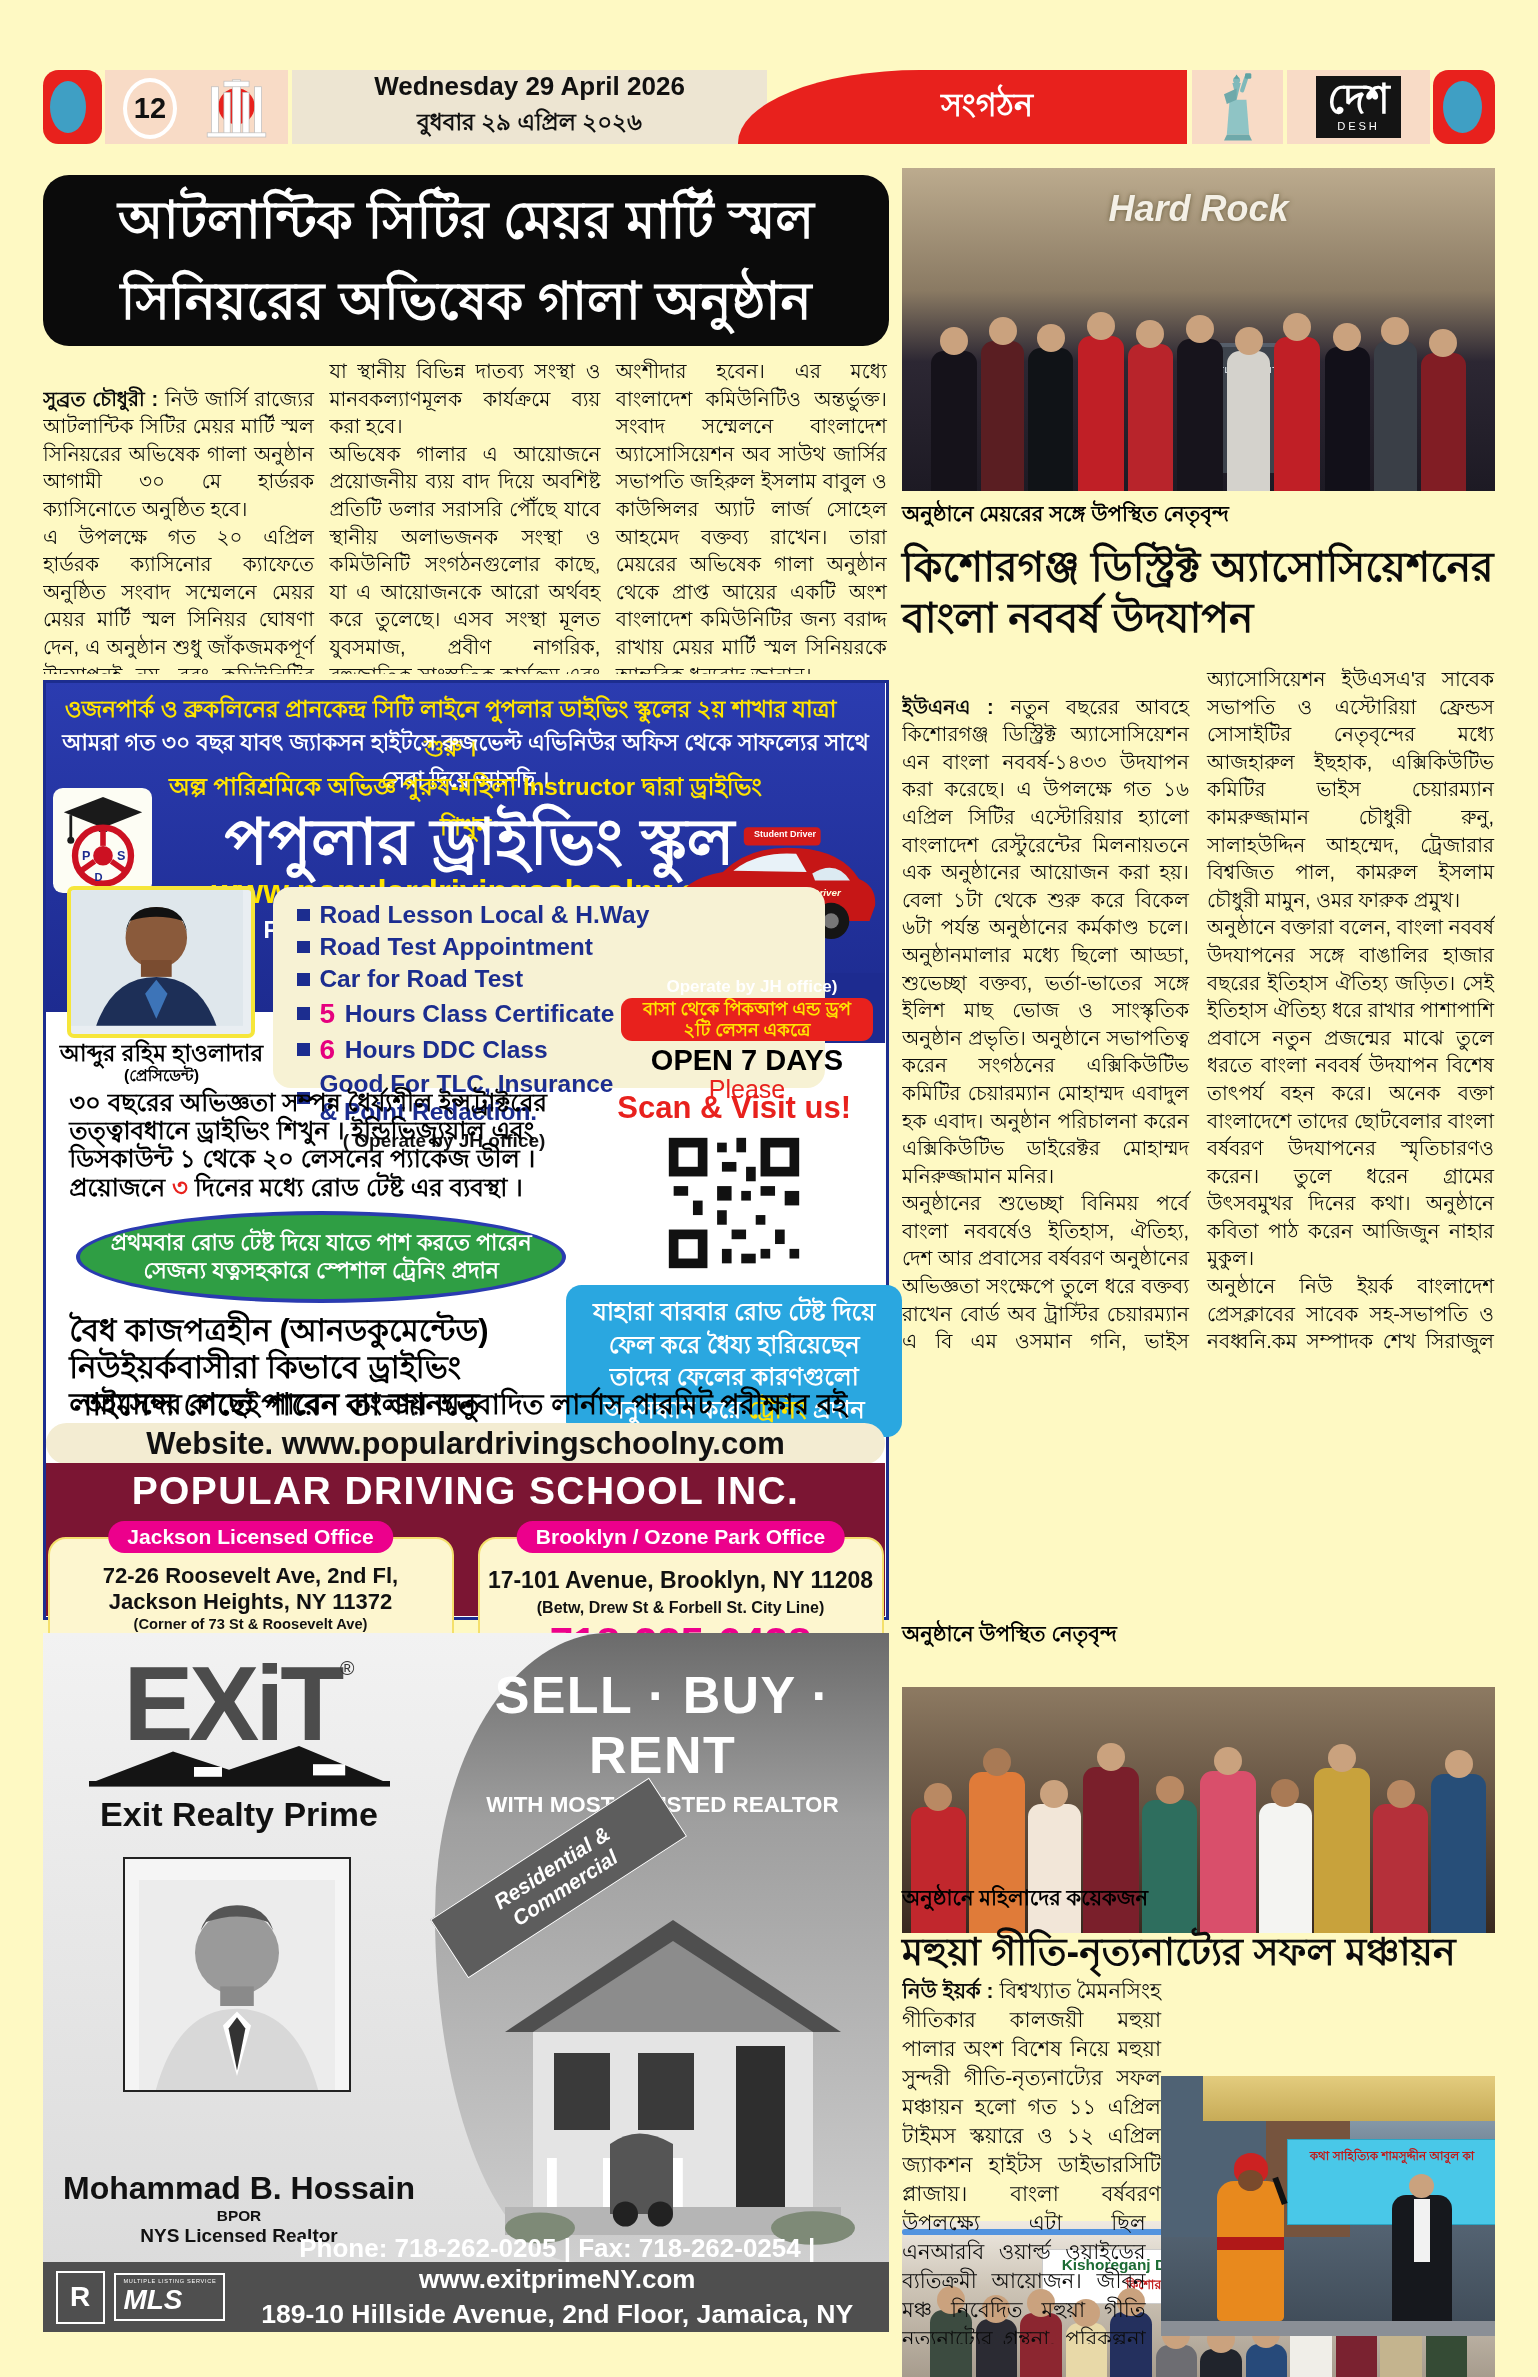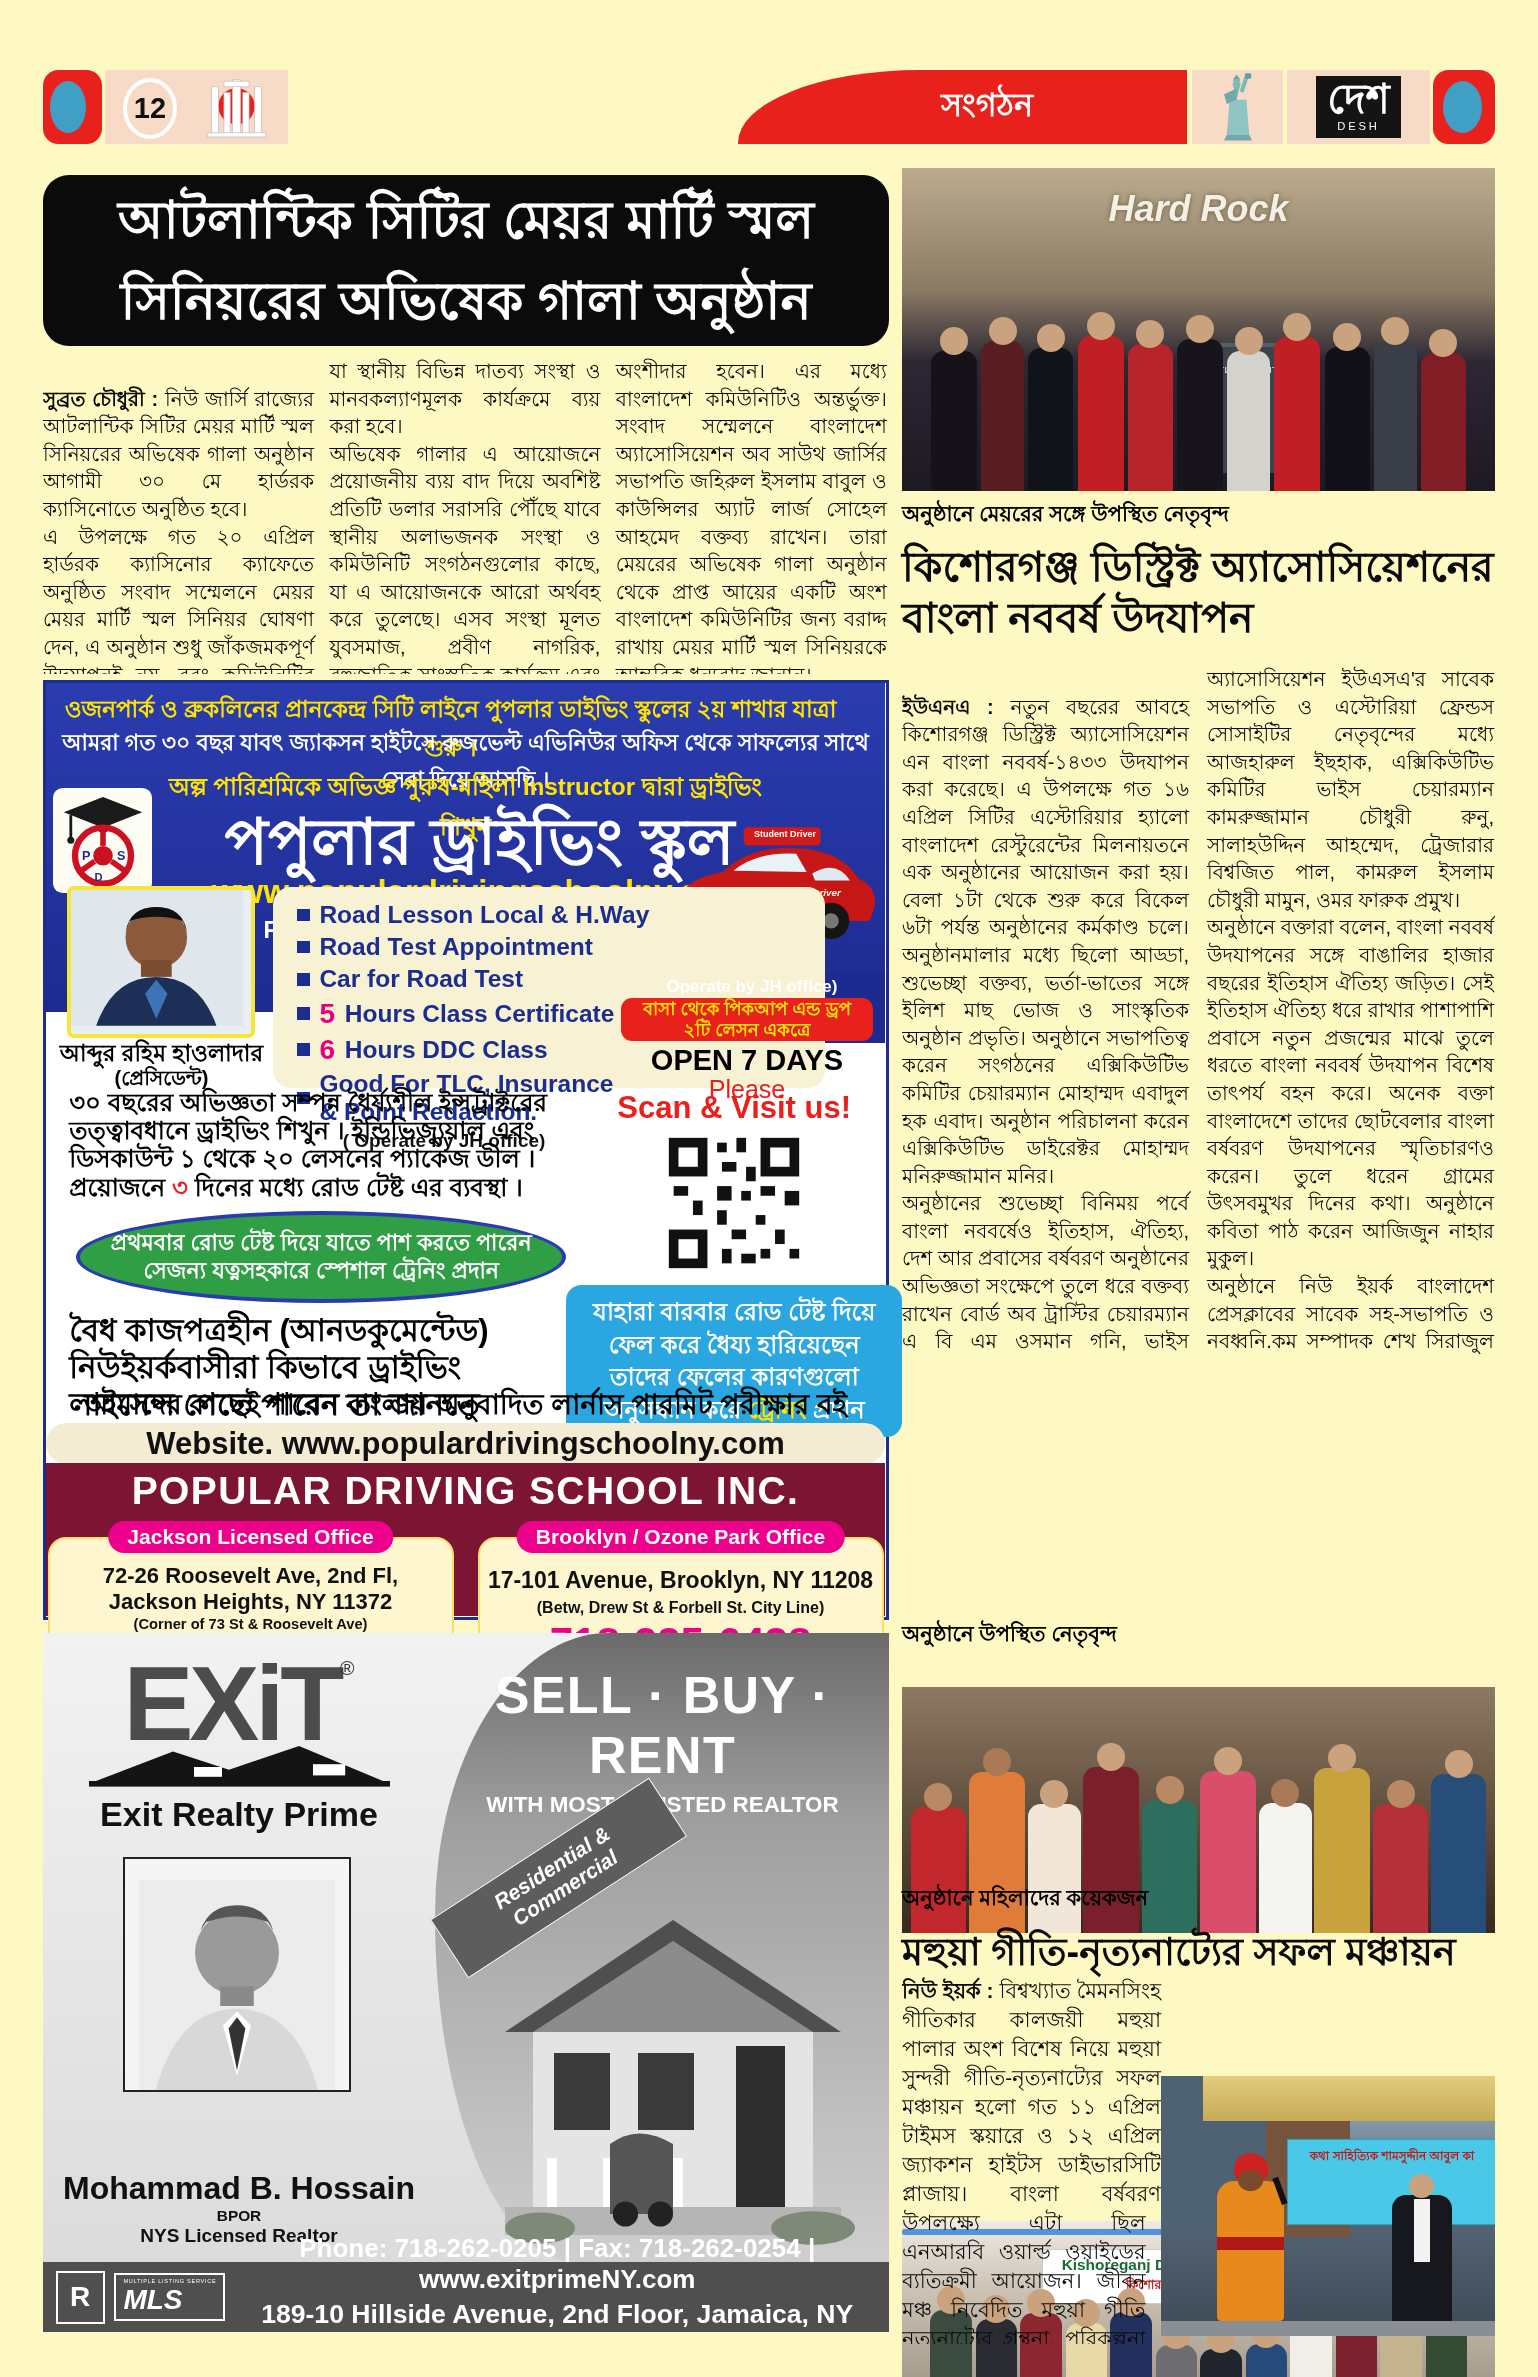--- a/index.html
+++ b/index.html
@@ -53,20 +53,25 @@
       <rect x="12" y="18" width="10" height="68" fill="#fff" stroke="#bbb"></rect>
       <rect x="74" y="18" width="10" height="68" fill="#fff" stroke="#bbb"></rect>
       <rect x="30" y="26" width="9" height="60" fill="#fff" stroke="#bbb"></rect>
       <rect x="57" y="26" width="9" height="60" fill="#fff" stroke="#bbb"></rect>
       <rect x="42" y="8" width="12" height="78" fill="#fff" stroke="#bbb"></rect>
       <rect x="30" y="10" width="36" height="8" fill="#fff" stroke="#bbb"></rect>
       <rect x="6" y="84" width="84" height="6" fill="#fff" stroke="#bbb"></rect>
     </svg>
   </div>
 
+  <div class="abs" style="left:292px;top:70px;width:475px;height:74px;background:#ede5d2;
+              display:flex;flex-direction:column;align-items:center;justify-content:center;">
+    <div style="font-size:26px;font-weight:bold;color:#101010;">Wednesday 29 April 2026</div>
+    <div style="font-size:23px;font-weight:bold;color:#101010;margin-top:2.8px;">বুধবার ২৯ এপ্রিল ২০২৬</div>
+  </div>
 
   <div class="abs" style="left:738px;top:70px;width:449px;height:74px;background:#e8211d;
               border-top-left-radius:182px 73px;display:flex;align-items:center;justify-content:center;">
     <span style="color:#fff;font-weight:bold;font-size:32px;padding-left:49px;">সংগঠন</span>
   </div>
 
   <div class="abs peach" style="left:1192px;top:70px;width:91px;height:74px;display:flex;align-items:center;justify-content:center;">
     <svg width="42" height="69" viewBox="0 0 60 98">
       <polygon points="28,38 22,14 34,14" fill="#7fb9ba"></polygon>
       <circle cx="28" cy="10" r="5" fill="#7fb9ba"></circle>
@@ -188,21 +193,21 @@
         <svg width="172" height="136" viewBox="0 0 123 97">
           <rect width="123" height="97" fill="#dfe7ec"></rect>
           <circle cx="61" cy="34" r="22" fill="#8a5a3b"></circle>
           <rect x="50" y="50" width="22" height="12" fill="#7a4c30"></rect>
           <path d="M18 97 Q30 62 61 62 Q92 62 104 97 Z" fill="#1d2f57"></path>
           <polygon points="61,64 53,74 61,92 69,74" fill="#3d74b8"></polygon>
           <path d="M39 30 Q42 12 61 12 Q80 12 83 30 L80 22 Q61 16 42 22 Z" fill="#111"></path>
         </svg>
       </div>
       <div class="abs center" style="left:0;top:352px;width:231px;font-size:23px;font-weight:bold;color:#000;">আব্দুর রহিম হাওলাদার</div>
-      <div class="abs center" style="left:0;top:380px;width:231px;font-size:20px;font-weight:bold;color:#000;">(প্রেসিডেন্ট)</div>
+      <div class="abs center" style="left:0;top:380px;width:231px;font-size:16px;font-weight:bold;color:#000;">(প্রেসিডেন্ট)</div>
 
       <div class="abs center" style="left:580px;top:294px;width:252px;color:#fff;font-size:17px;font-weight:bold;">Operate by JH office)</div>
       <div class="abs center prel" style="left:575px;top:315px;width:252px;height:43px;background:#e8211d;border-radius:11.2px;color:#ffe400;
                   font-size:18px;font-weight:bold;display:flex;align-items:center;justify-content:center;line-height:1.15;">বাসা থেকে পিকআপ এন্ড ড্রপ
 ২টি লেসন একত্রে</div>
       <div class="abs center" style="left:575px;top:361px;width:252px;color:#000;font-size:29px;font-weight:bold;">OPEN 7 DAYS</div>
       <div class="abs center" style="left:575px;top:392px;width:252px;color:#e8211d;font-size:25px;font-weight:normal;">Please</div>
     </div>
 
     <div class="abs" style="left:12px;top:406px;width:839px;height:301px;display:grid;grid-template-columns:1fr 336px;box-sizing:border-box;padding:0 9.8px 0 11.2px;">

